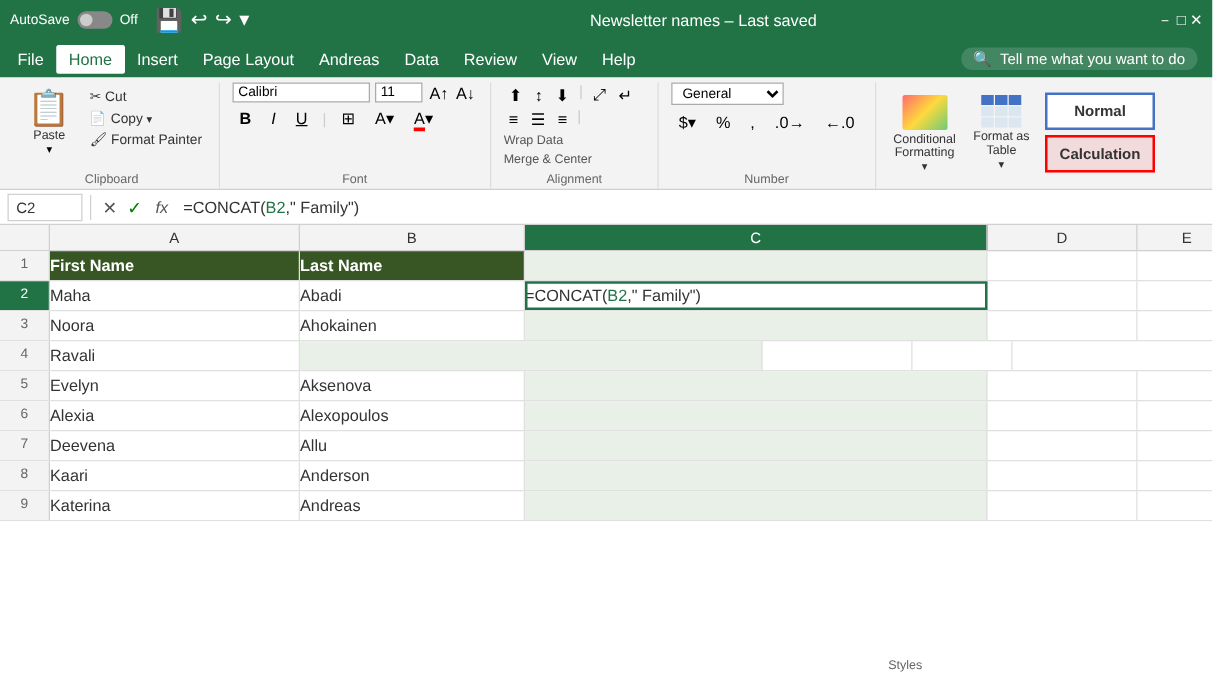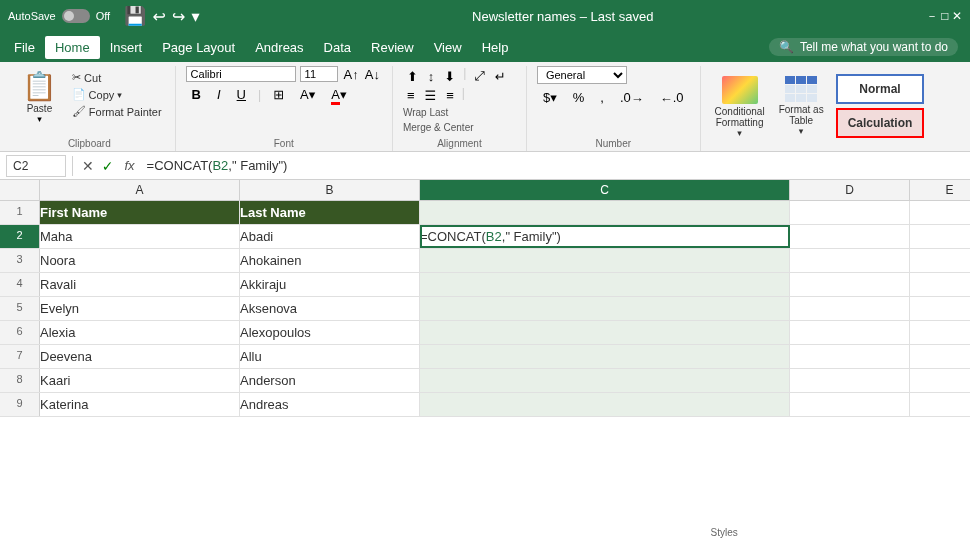--- a/index.html
+++ b/index.html
@@ -296,21 +296,21 @@
       <button class="align-btn">⤢</button>
       <button class="align-btn">↵</button>
     </div>
     <div class="align-row">
       <button class="align-btn">≡</button>
       <button class="align-btn">☰</button>
       <button class="align-btn">≡</button>
       <span style="margin:0 2px;color:#ccc">|</span>
     </div>
     <div style="font-size:10px; color:#555; display:flex; gap:4px; flex-direction:column; margin-top:2px;">
-      <span style="cursor:pointer; font-size:10px;">Wrap Last</span>
+      <span style="cursor:pointer; font-size:10px;">Wrap Data</span>
       <span style="cursor:pointer; font-size:10px;">Merge &amp; Center</span>
     </div>
     <div class="ribbon-group-label">Alignment</div>
   </div>
 
   <div class="ribbon-group" style="min-width:105px;">
     <select class="number-dropdown">
       <option>General</option>
       <option>Number</option>
       <option>Currency</option>
@@ -411,21 +411,20 @@
     <div class="cell col-a">Noora</div>
     <div class="cell col-b">Ahokainen</div>
     <div class="cell col-c"></div>
     <div class="cell col-d"></div>
     <div class="cell col-e"></div>
   </div>
 
   <div class="spreadsheet-row">
     <div class="row-num">4</div>
     <div class="cell col-a">Ravali</div>
-    <div class="cell col-b">Akkiraju</div>
     <div class="cell col-c"></div>
     <div class="cell col-d"></div>
     <div class="cell col-e"></div>
   </div>
 
   <div class="spreadsheet-row">
     <div class="row-num">5</div>
     <div class="cell col-a">Evelyn</div>
     <div class="cell col-b">Aksenova</div>
     <div class="cell col-c"></div>

